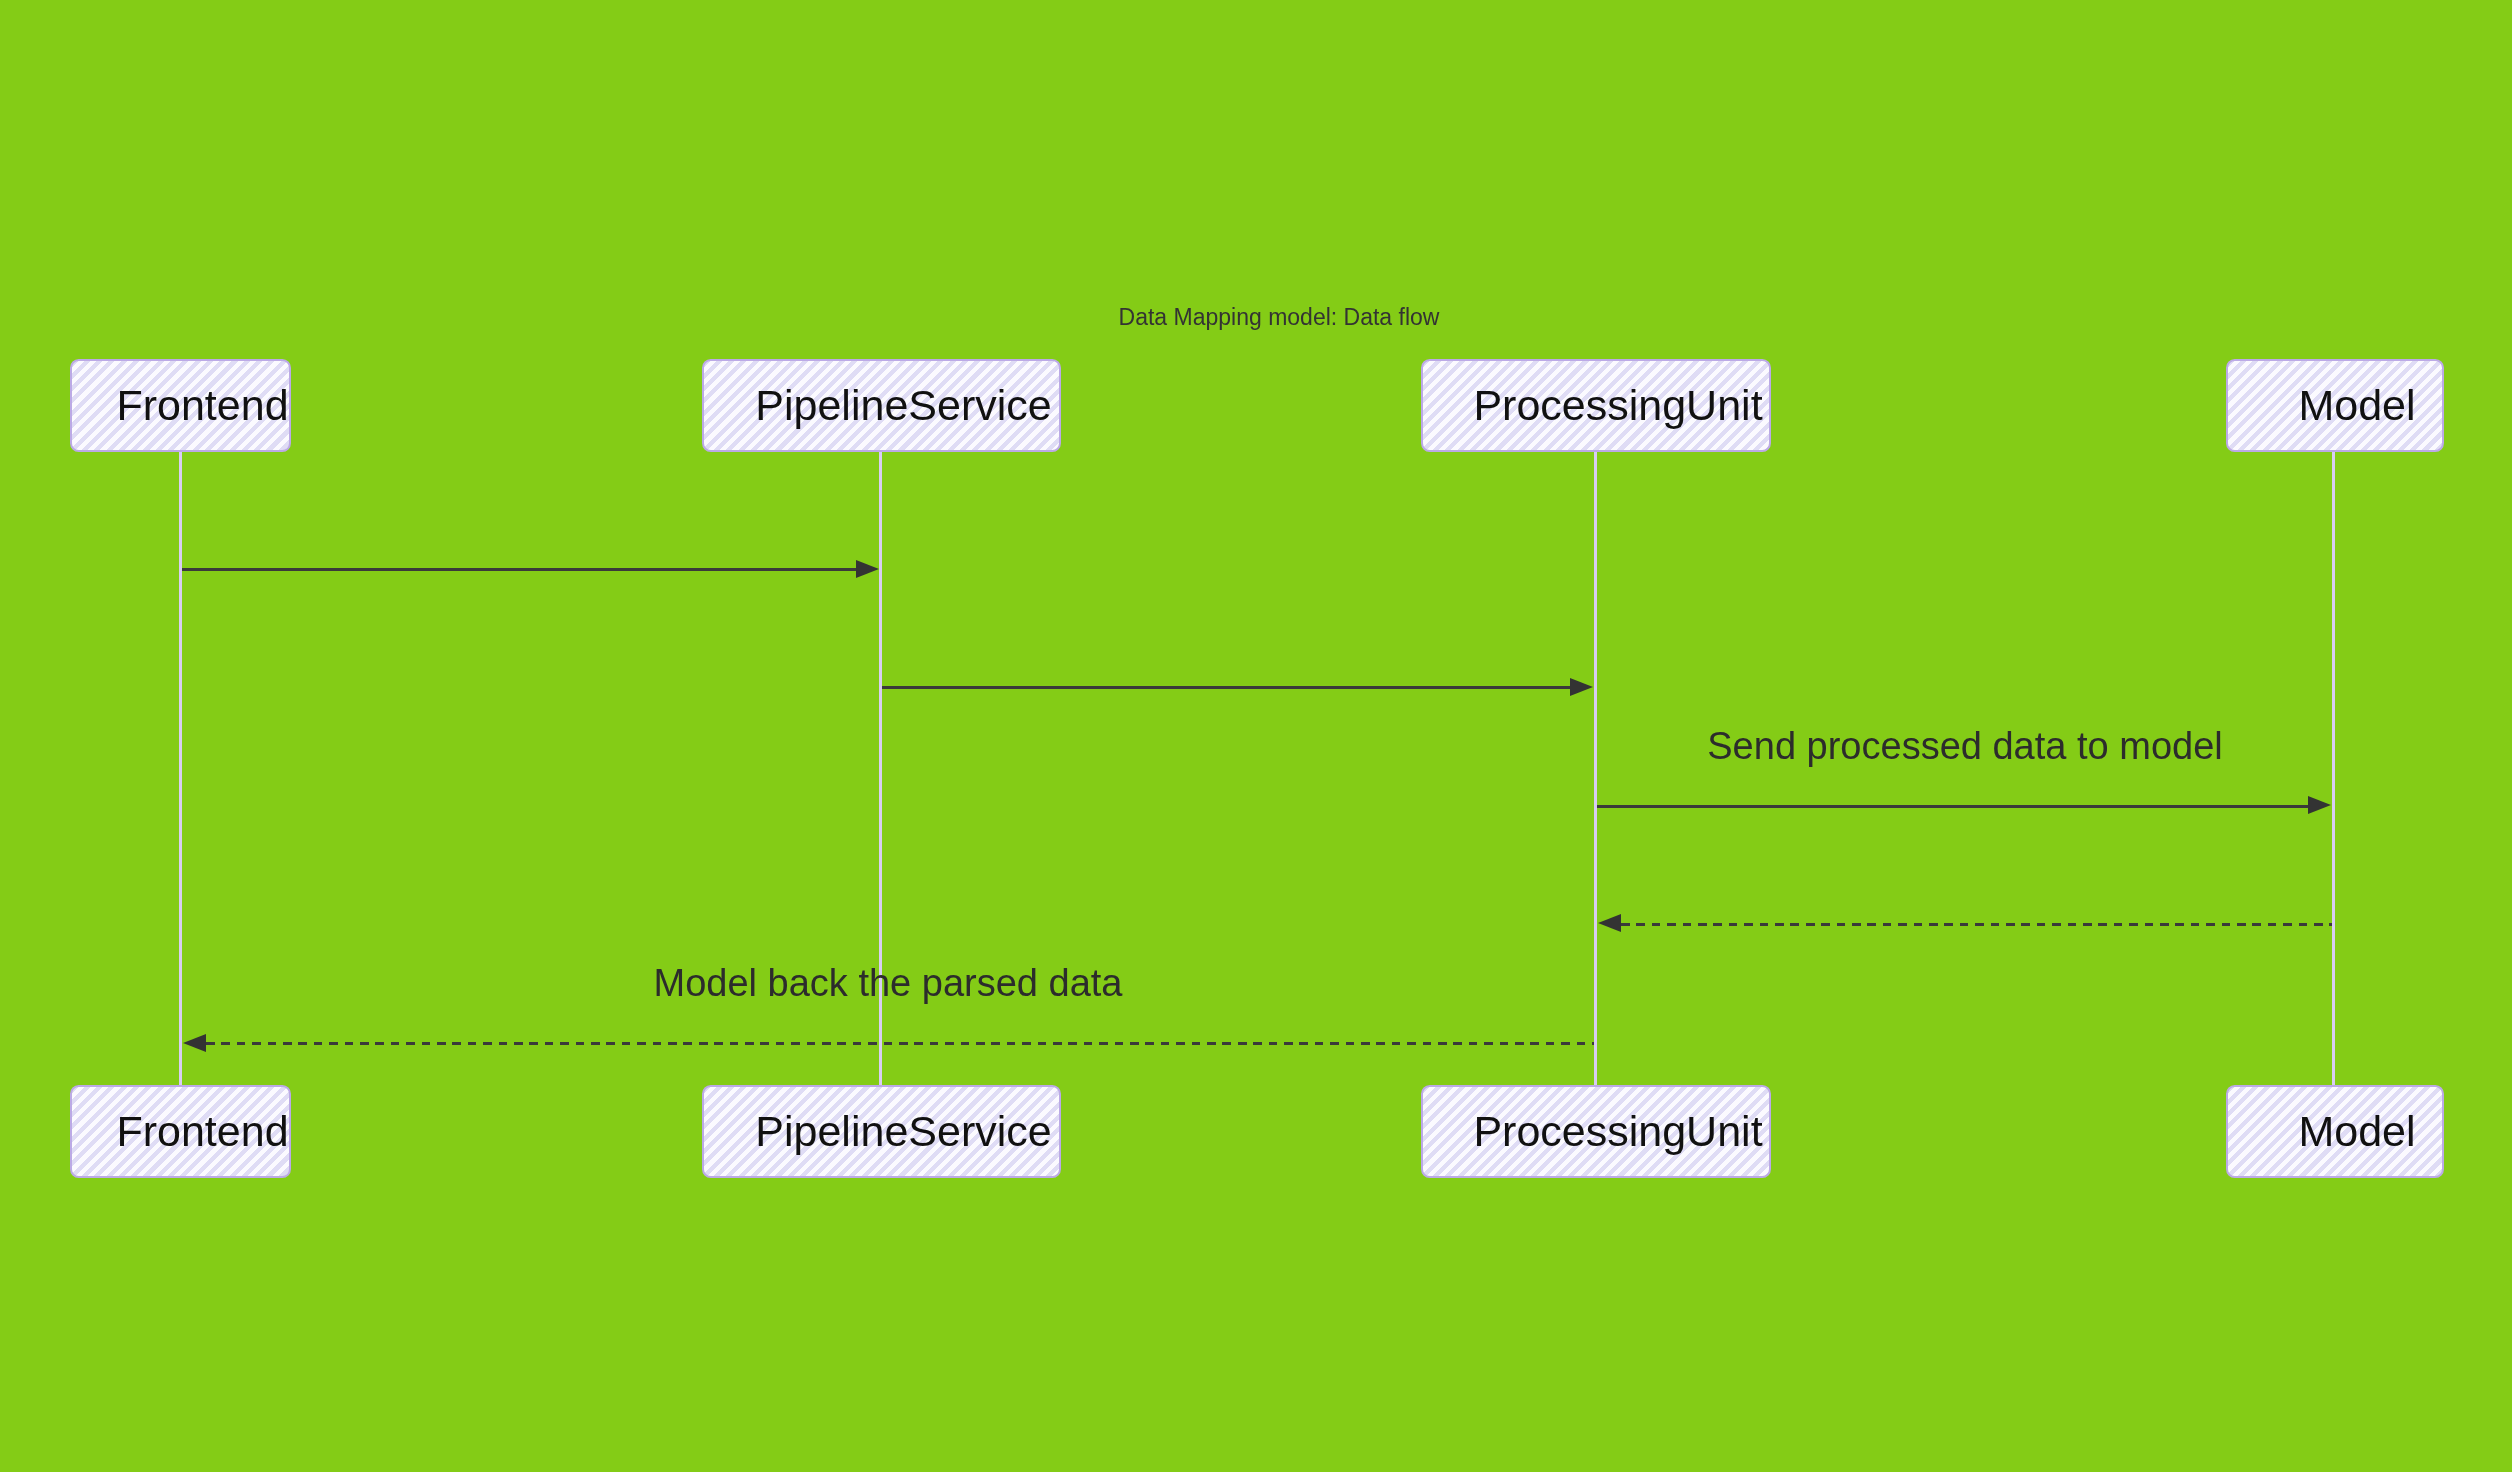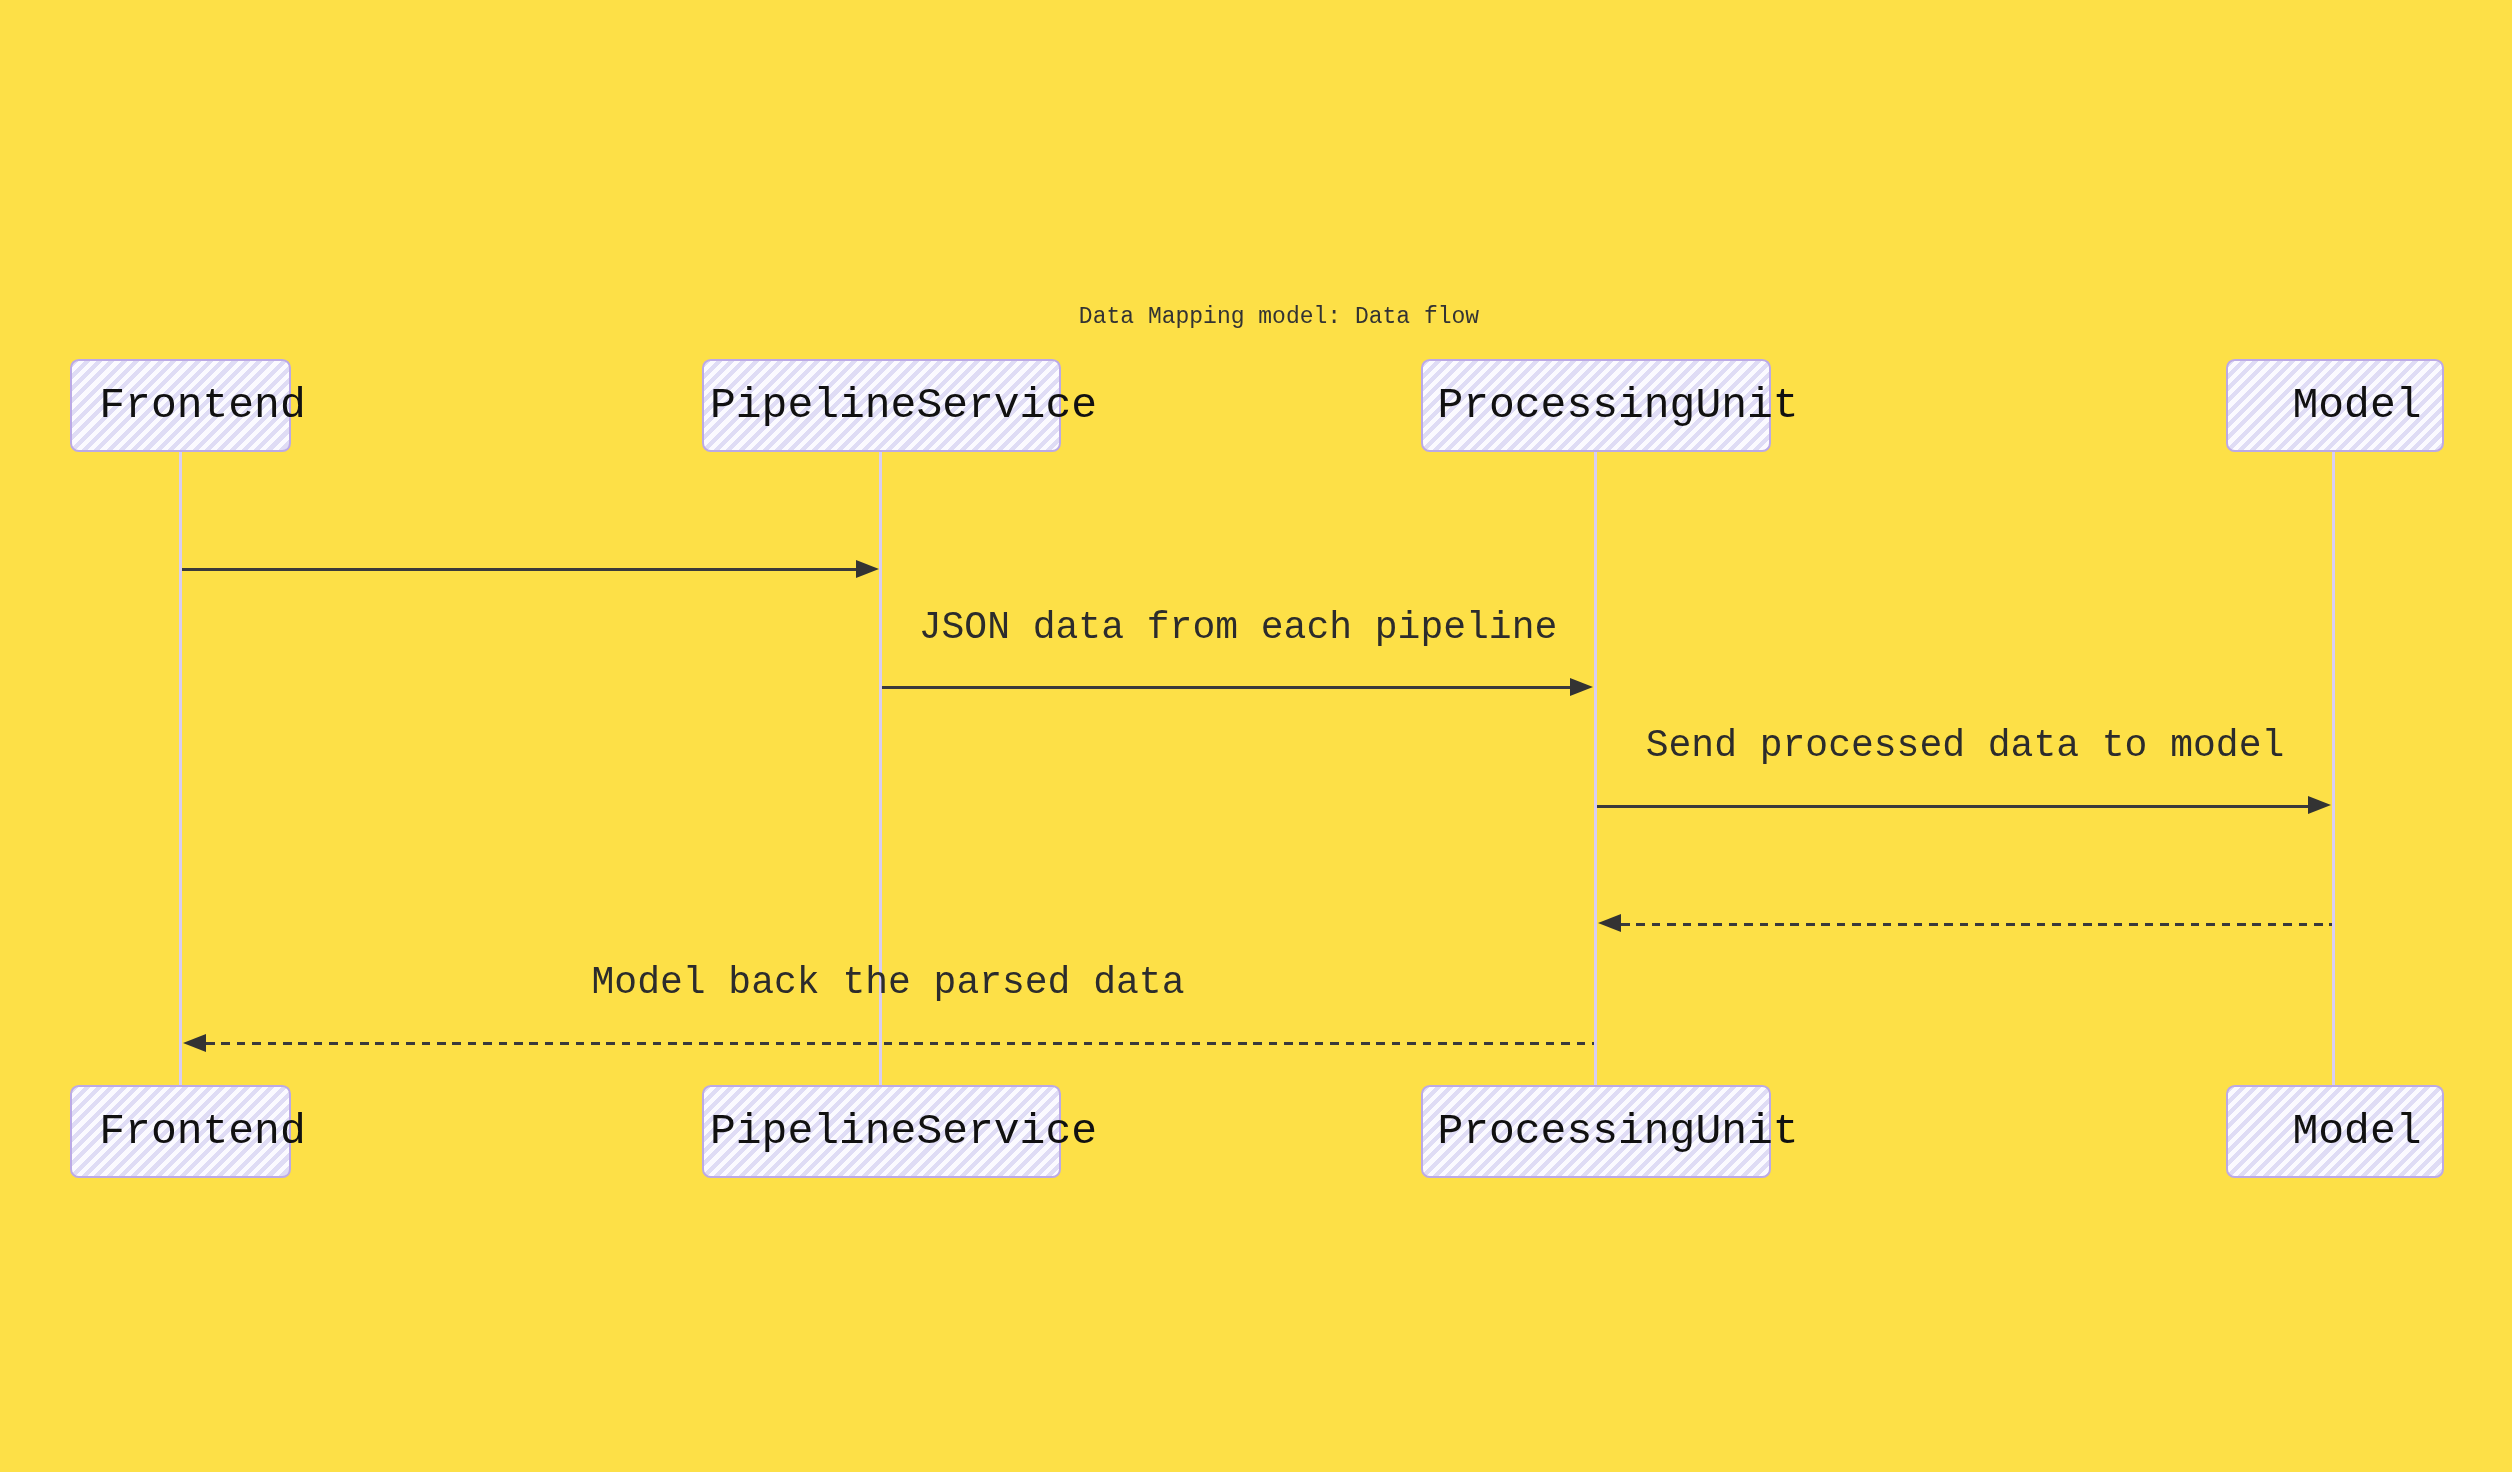--- a/index.html
+++ b/index.html
@@ -1,21 +1,21 @@
 <!DOCTYPE html>
 <html><head>
 <meta charset="utf-8">
 <style>
   html,body { margin:0; padding:0; background:#ffffff; }
   #canvas {
     position:relative;
     width:2512px;
     height:1473px;
-    background:#fde047;
-    font-family:Liberation Mono, monospace;
+    background:#84cc16;
+    font-family:Liberation Sans, sans-serif;
     overflow:hidden;
   }
   .diagram-title {
     position:absolute;
     left:1279px; top:304px;
     transform:translateX(-50%);
     font-size:23px;
     color:#333333;
     white-space:nowrap;
   }
@@ -87,21 +87,20 @@
   </div>
 
   <div class="lifeline" style="left:179px;"></div>
   <div class="lifeline" style="left:879px;"></div>
   <div class="lifeline" style="left:1594px;"></div>
   <div class="lifeline" style="left:2332px;"></div>
 
   <div class="msg-line" style="left:182px; top:568px; width:676px;"></div>
   <div class="arrowhead right" style="left:856px; top:560px;"></div>
 
-  <div class="msg-label" style="left:1238px; top:605px;">JSON data from each pipeline</div>
   <div class="msg-line" style="left:882px; top:686px; width:690px;"></div>
   <div class="arrowhead right" style="left:1570px; top:678px;"></div>
 
   <div class="msg-label" style="left:1965px; top:723px;">Send processed data to model</div>
   <div class="msg-line" style="left:1597px; top:805px; width:713px;"></div>
   <div class="arrowhead right" style="left:2308px; top:796px;"></div>
 
   <div class="msg-line dashed" style="left:1621px; top:923px; width:711px;"></div>
   <div class="arrowhead left" style="left:1598px; top:914px;"></div>
 

